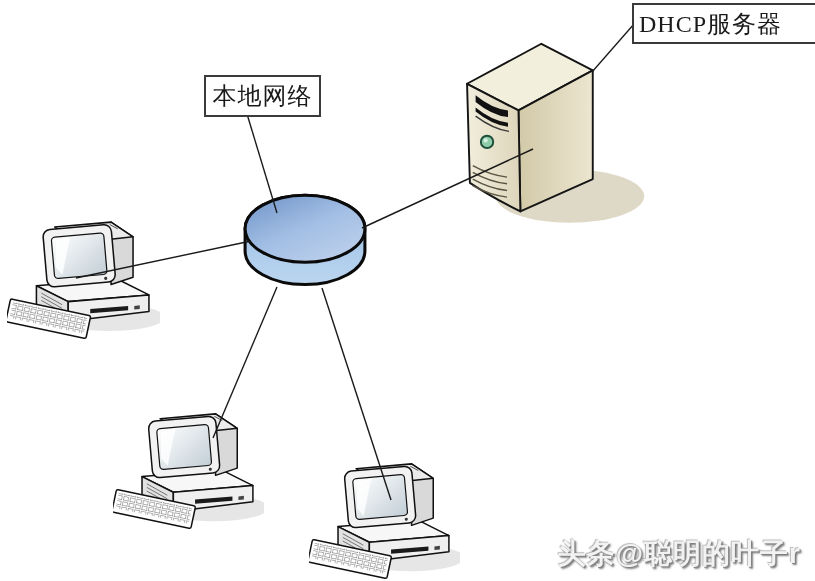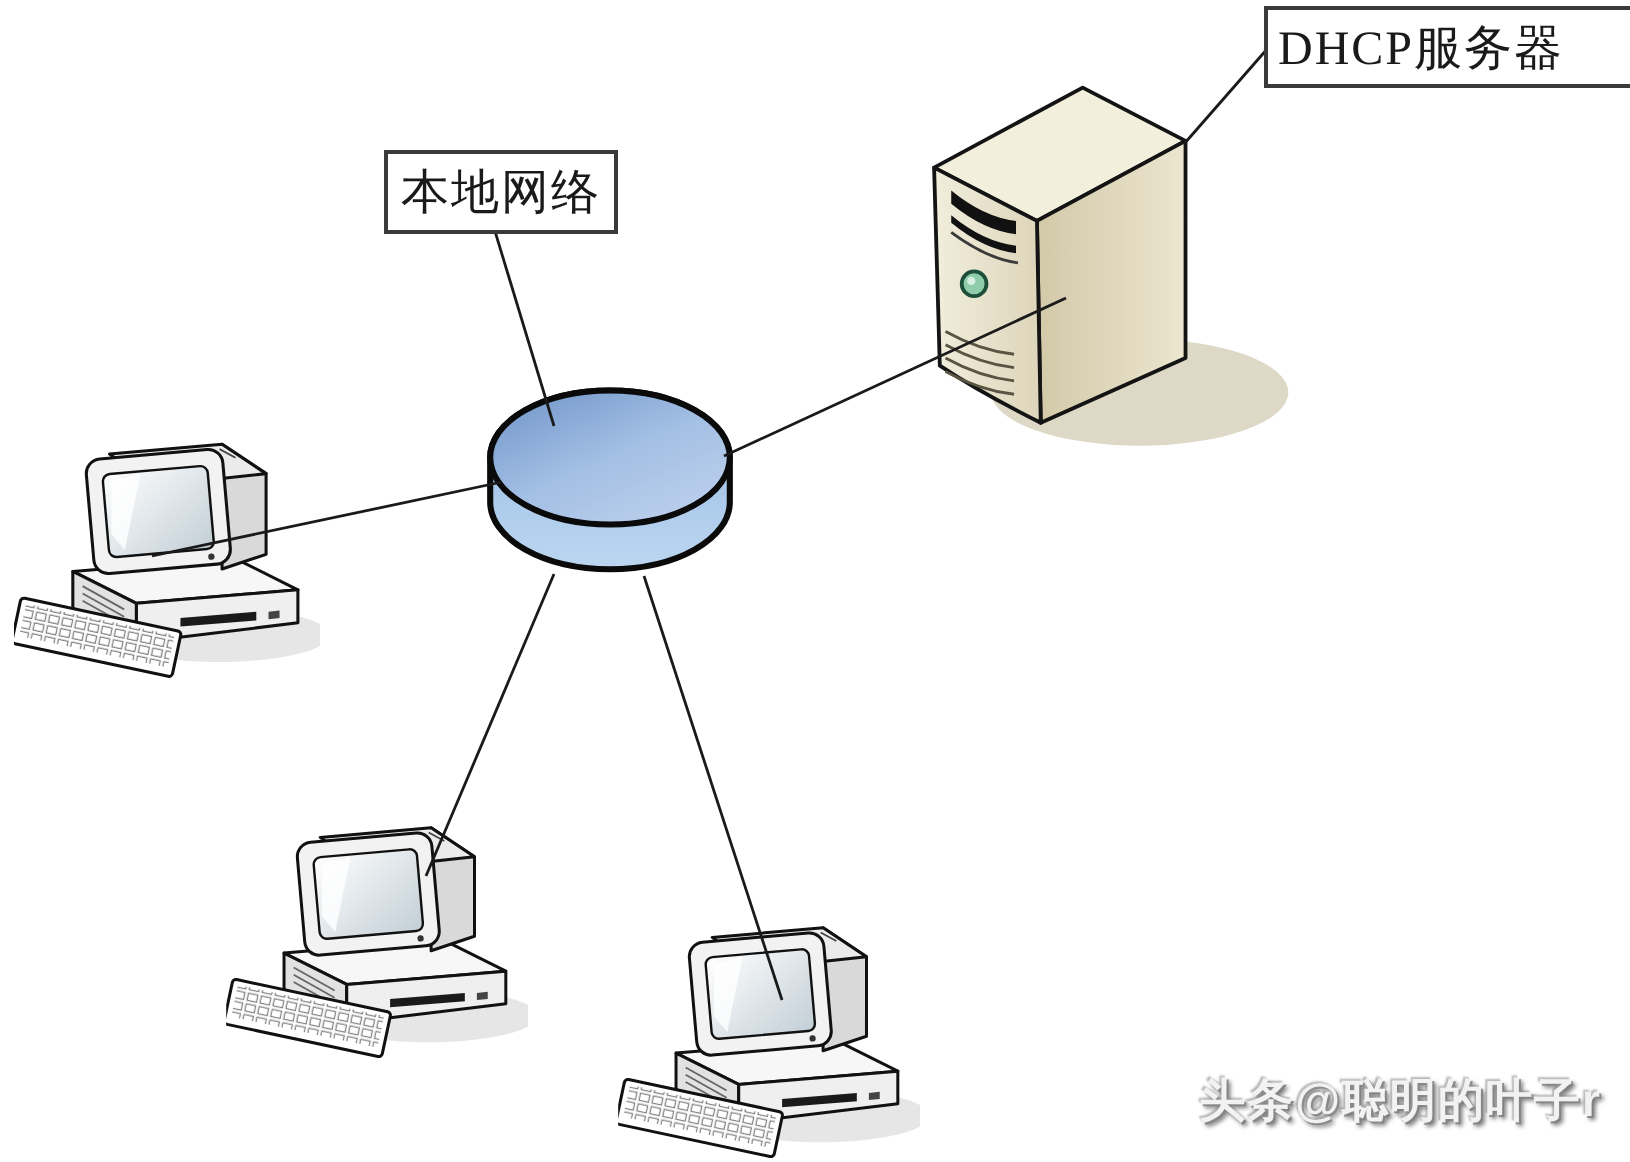--- a/index.html
+++ b/index.html
@@ -7,27 +7,27 @@
     position:relative;width:815px;height:581px;background:#ffffff;
     overflow:hidden;font-family:"Liberation Serif", serif;
   }
   .node{position:absolute;}
   .label-box{
     position:absolute;z-index:40;background:#ffffff;border:2px solid #3a3a3a;
     display:flex;align-items:center;justify-content:center;
     font-size:24px;color:#1a1a1a;letter-spacing:1px;white-space:nowrap;
     font-family:"Liberation Serif", serif;
   }
-  .label-network{left:192px;top:75px;width:113px;height:38px;}
+  .label-network{left:204px;top:75px;width:113px;height:38px;}
   .label-dhcp{left:632px;top:3px;width:180px;height:37px;justify-content:flex-start;padding-left:5px;}
   .wires{position:absolute;left:0;top:0;z-index:20;pointer-events:none;}
   .watermark{
     position:absolute;z-index:40;right:14px;top:535px;
     font-family:"Liberation Sans", sans-serif;font-weight:bold;
-    font-size:23px;letter-spacing:1px;color:#f2f2f2;
+    font-size:28px;letter-spacing:1px;color:#f2f2f2;
     text-shadow:2px 2px 2px #7e7e7e, -1px -1px 1px #b9b9b9, 1px 1px 0 #969696;
   }
 </style>
 </head>
 <body>
 
 <div class="canvas">
 
   <svg width="0" height="0" style="position:absolute" aria-hidden="true">
     <defs>

